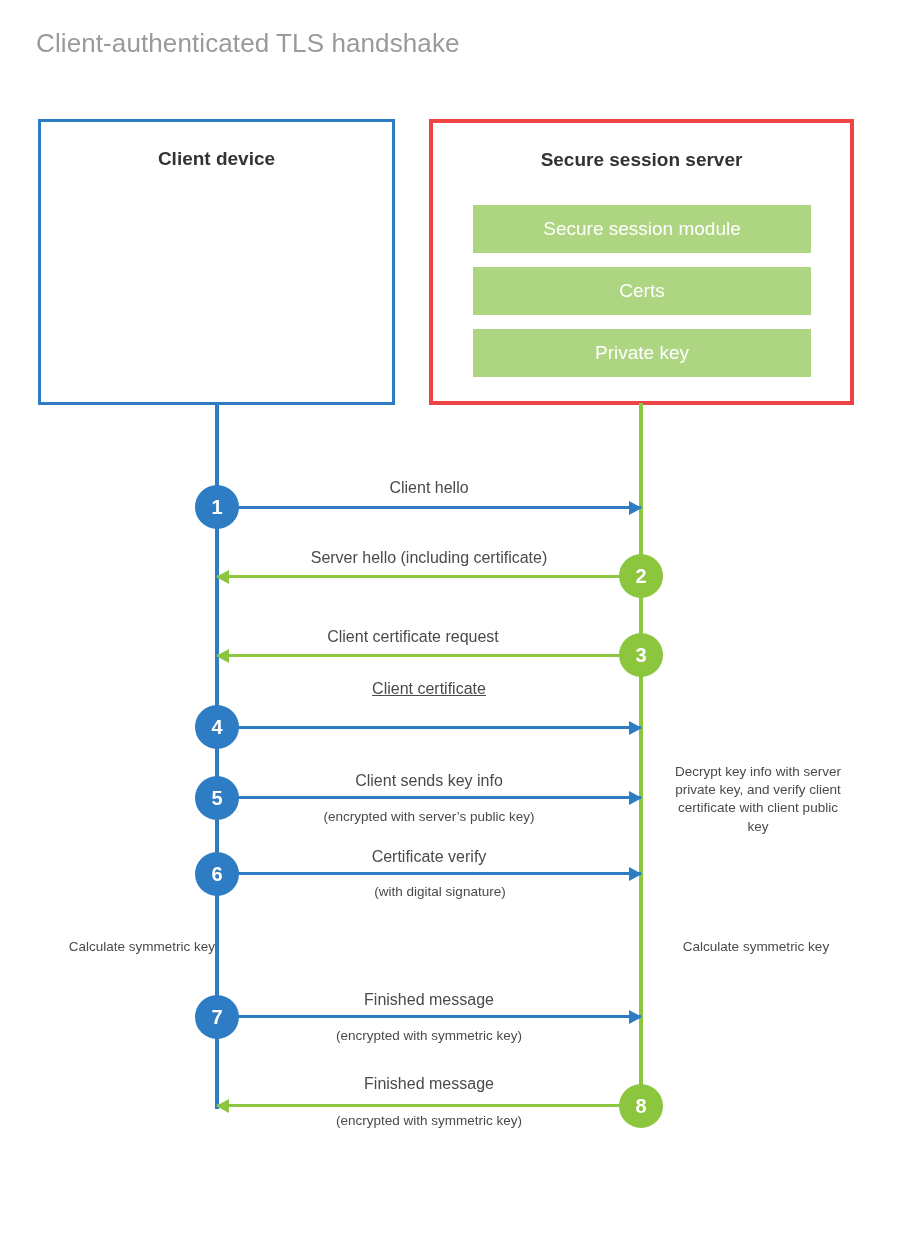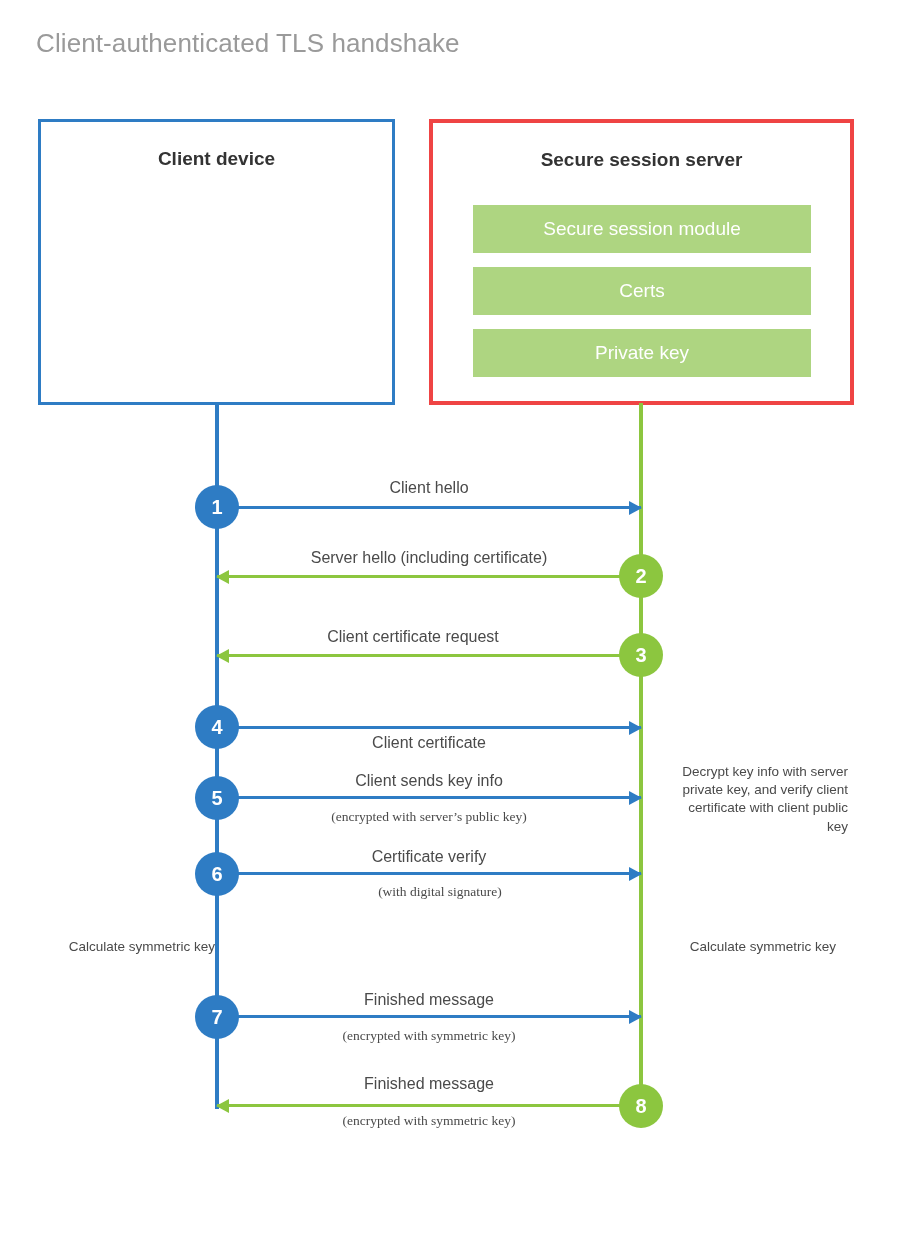--- a/index.html
+++ b/index.html
@@ -160,32 +160,31 @@
     font-size: 16px;
     color: #4a4a4a;
     white-space: nowrap;
   }
   .msg-sublabel {
     position: absolute;
     text-align: center;
     font-size: 13.5px;
     color: #4a4a4a;
     white-space: nowrap;
-    font-family: Liberation Serif, serif;
   }
 
   
   .annotation {
     position: absolute;
     font-size: 13.5px;
     color: #4a4a4a;
     line-height: 1.35;
   }
   .annotation.right-align { text-align: right; }
-  .annotation.left-align { text-align: right; }
+  .annotation.left-align { text-align: center; }
 </style>
 </head>
 <body>
 
 <div id="diagram-root">
 
   <div class="page-title">Client-authenticated TLS handshake</div>
 
   <div id="client-box" class="actor-box">
     <div class="actor-title">Client device</div>
@@ -212,21 +211,21 @@
       <span class="head"></span>
     </div>
   <div class="step-circle server" style="left:619px; top:554px;">2</div>
 
   <div class="msg-label" style="left:201px; top:628px; width:424px;">Client certificate request</div>
   <div class="msg-arrow server" style="left:217px; top:654px; width:424px;">
       <span class="head"></span>
     </div>
   <div class="step-circle server" style="left:619px; top:633px;">3</div>
 
-  <div class="msg-label" style="left:217px; top:734px; width:424px;">Client certificate</div>
+  <div class="msg-label" style="left:217px; top:680px; width:424px;text-decoration:underline;">Client certificate</div>
   <div class="msg-arrow client" style="left:217px; top:726px; width:424px;">
       <span class="head"></span>
     </div>
   <div class="step-circle client" style="left:195px; top:705px;">4</div>
 
   <div class="msg-label" style="left:217px; top:772px; width:424px;">Client sends key info</div>
   <div class="msg-arrow client" style="left:217px; top:796px; width:424px;">
       <span class="head"></span>
     </div>
   <div class="msg-sublabel" style="left:217px; top:809px; width:424px;">(encrypted with server’s public key)</div>

